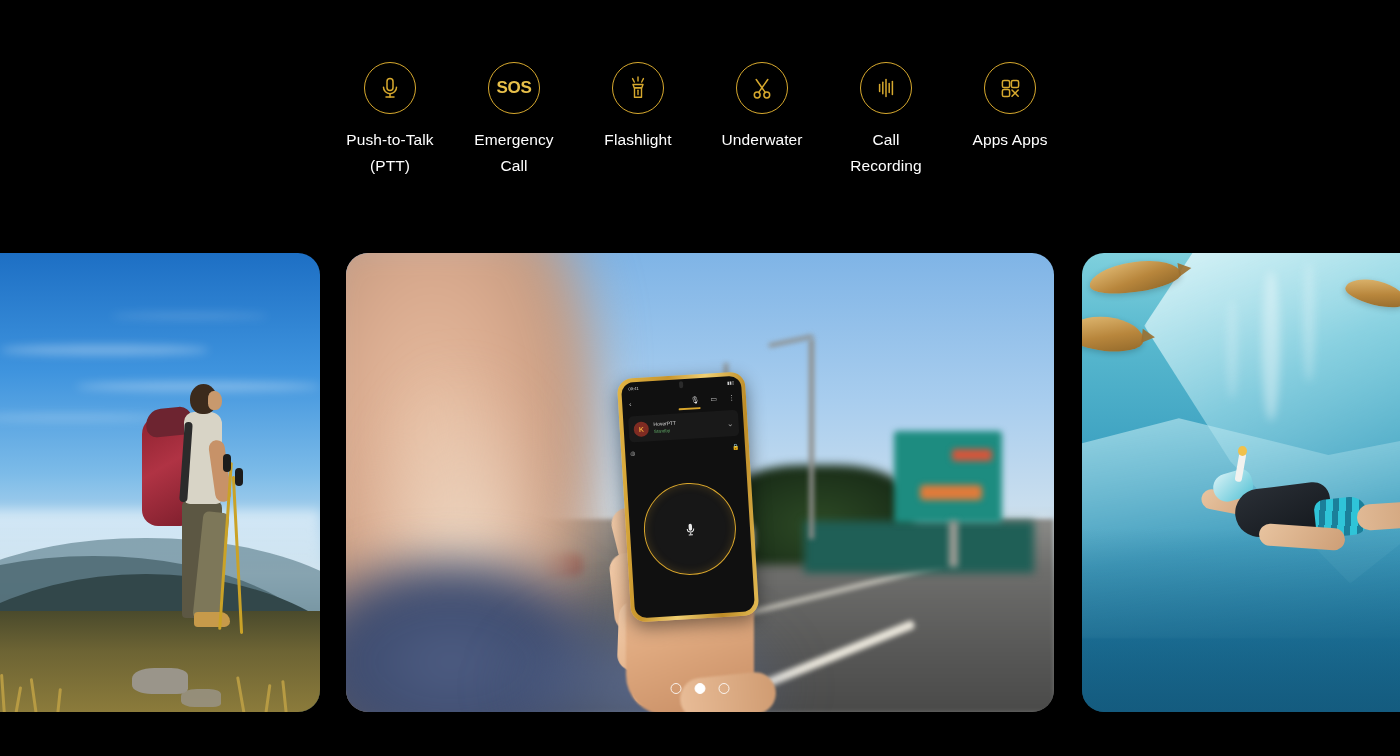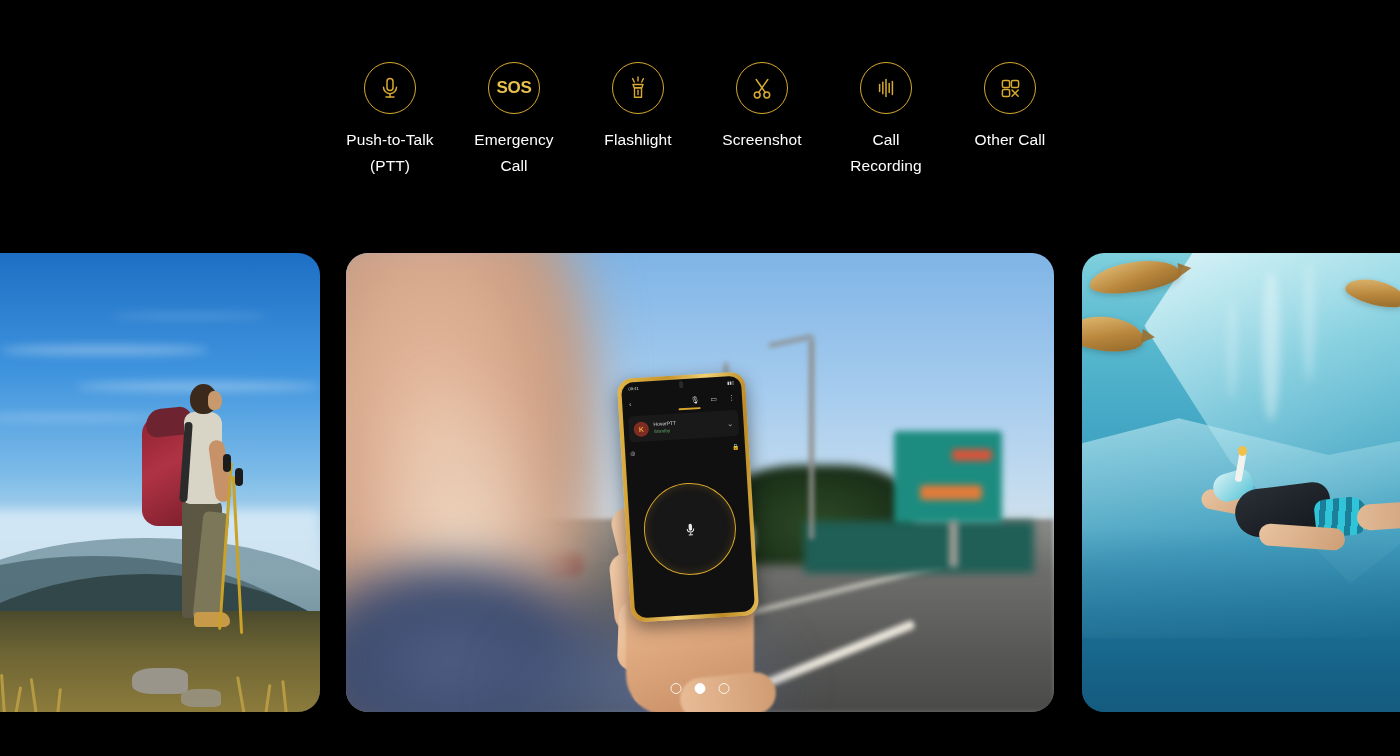--- a/index.html
+++ b/index.html
@@ -401,21 +401,21 @@
 
     <div class="feature">
       <span class="ring">
         <svg width="30" height="30" viewBox="0 0 30 30" fill="none" stroke="#D7A92E" stroke-width="1.5" stroke-linecap="round">
           <line x1="20.8" y1="6.5" x2="11.6" y2="19.6"></line>
           <line x1="9.2" y1="6.5" x2="18.4" y2="19.6"></line>
           <circle cx="10.2" cy="22" r="2.9"></circle>
           <circle cx="19.8" cy="22" r="2.9"></circle>
         </svg>
       </span>
-      <span class="label">Screenshot</span>
+      <span class="label">Underwater</span>
     </div>
 
     <div class="feature">
       <span class="ring">
         <svg width="30" height="30" viewBox="0 0 30 30" fill="none" stroke="#D7A92E" stroke-width="1.5" stroke-linecap="round">
           <line x1="8.6" y1="11.4" x2="8.6" y2="18.6"></line>
           <line x1="11.8" y1="9.2" x2="11.8" y2="20.8"></line>
           <line x1="15" y1="6.6" x2="15" y2="23.4"></line>
           <line x1="18.2" y1="10.4" x2="18.2" y2="19.6"></line>
           <line x1="21.4" y1="8.4" x2="21.4" y2="21.6"></line>
@@ -428,21 +428,21 @@
     <div class="feature">
       <span class="ring">
         <svg width="30" height="30" viewBox="0 0 30 30" fill="none" stroke="#D7A92E" stroke-width="1.5" stroke-linecap="round">
           <rect x="7.4" y="7.4" width="7.2" height="7.2" rx="1.6"></rect>
           <rect x="16.4" y="7.4" width="7.2" height="7.2" rx="1.6"></rect>
           <rect x="7.4" y="16.4" width="7.2" height="7.2" rx="1.6"></rect>
           <line x1="17" y1="17" x2="23.2" y2="23.2"></line>
           <line x1="23.2" y1="17" x2="17" y2="23.2"></line>
         </svg>
       </span>
-      <span class="label">Other Call</span>
+      <span class="label">Apps Apps</span>
     </div>
   </div>
 
   <div class="cards">
 
     <div class="card card-left">
       <div class="hike-sky"></div>
       <div class="cirrus" style="left:8%;top:20%;width:60%;height:10px;"></div>
       <div class="cirrus" style="left:30%;top:28%;width:70%;height:9px;"></div>
       <div class="cirrus" style="left:0%;top:35%;width:55%;height:7px;opacity:.7;"></div>

